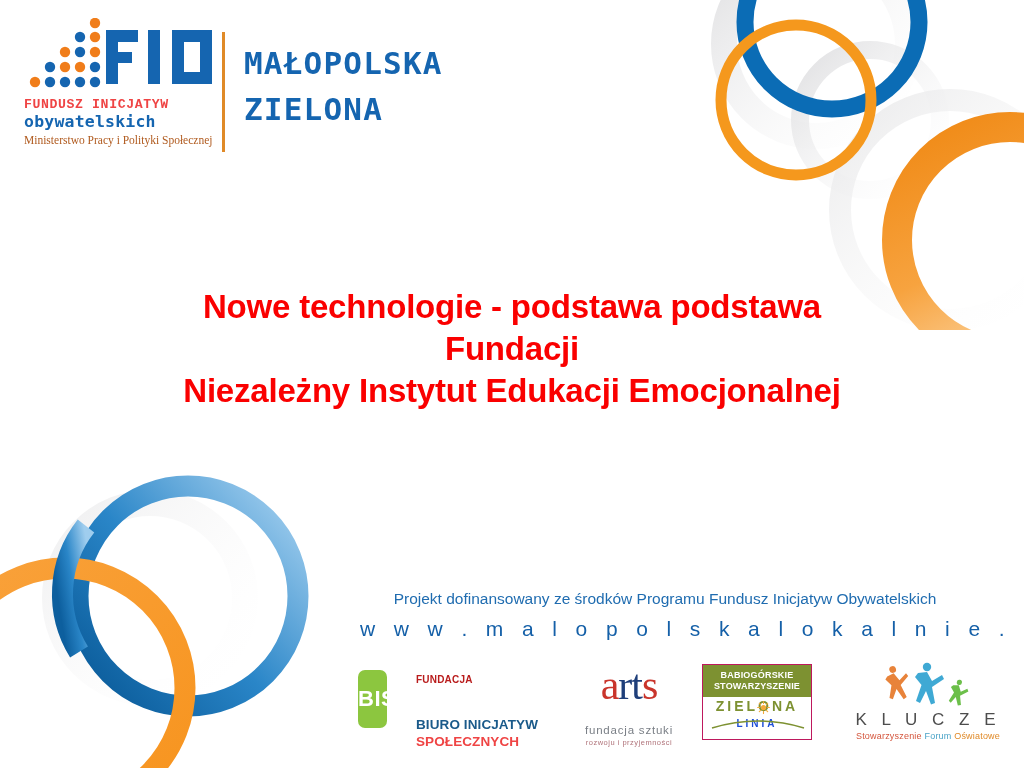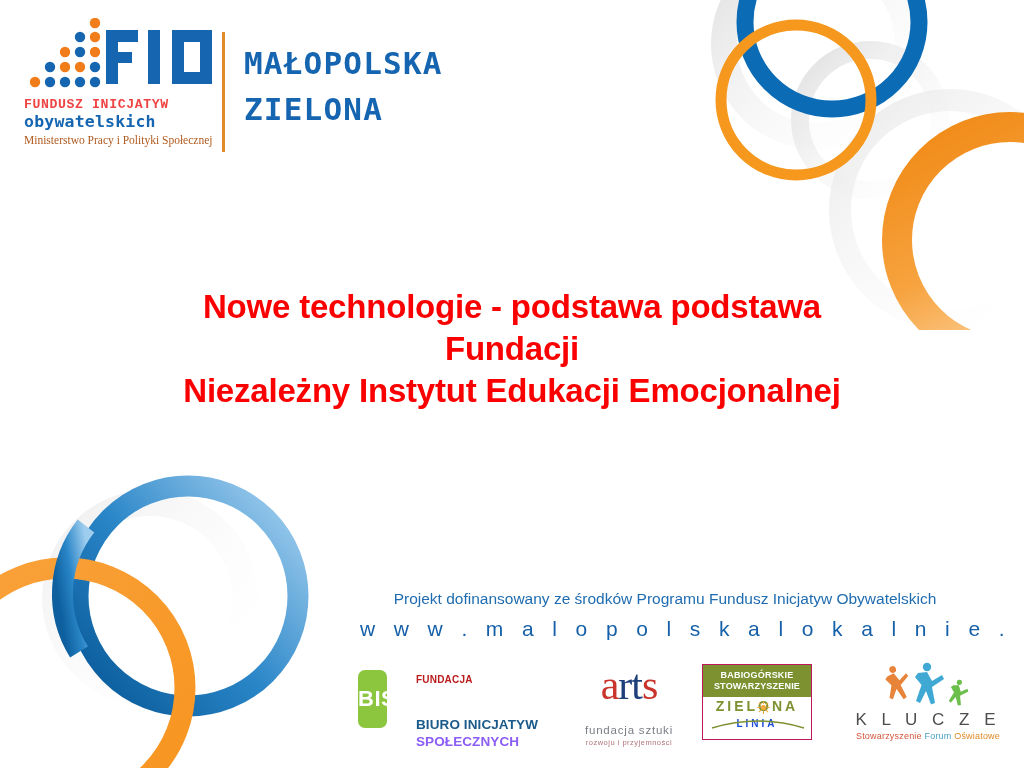--- a/index.html
+++ b/index.html
@@ -164,21 +164,21 @@
     font-weight: bold;
     text-align: center;
     line-height: 58px;
     letter-spacing: 0.5px;
   }
   #bis-words {
     position: absolute; left: 58px; top: 10px;
   }
   .bis-l1 { color: #b91c1c; font-size: 10px; font-weight: bold; line-height: 16px; letter-spacing: 0.2px; white-space: nowrap; }
   .bis-l2 { color: #1a5a8a; font-size: 13.5px; font-weight: bold; line-height: 17px; letter-spacing: 0.1px; white-space: nowrap; margin-top: 28px; }
-  .bis-l3 { color: #8b5cf6; font-size: 13.5px; font-weight: bold; line-height: 17px; letter-spacing: 0.1px; white-space: nowrap; }
+  .bis-l3 { color: #ef4444; font-size: 13.5px; font-weight: bold; line-height: 17px; letter-spacing: 0.1px; white-space: nowrap; }
 
   
   #sponsor-arts { left: 212px; width: 118px; text-align: center; }
   #arts-word {
     font-family: "Liberation Serif", serif;
     font-size: 42px;
     line-height: 46px;
     letter-spacing: -1px;
   }
   #arts-word .ar { color: #c9352c; }

